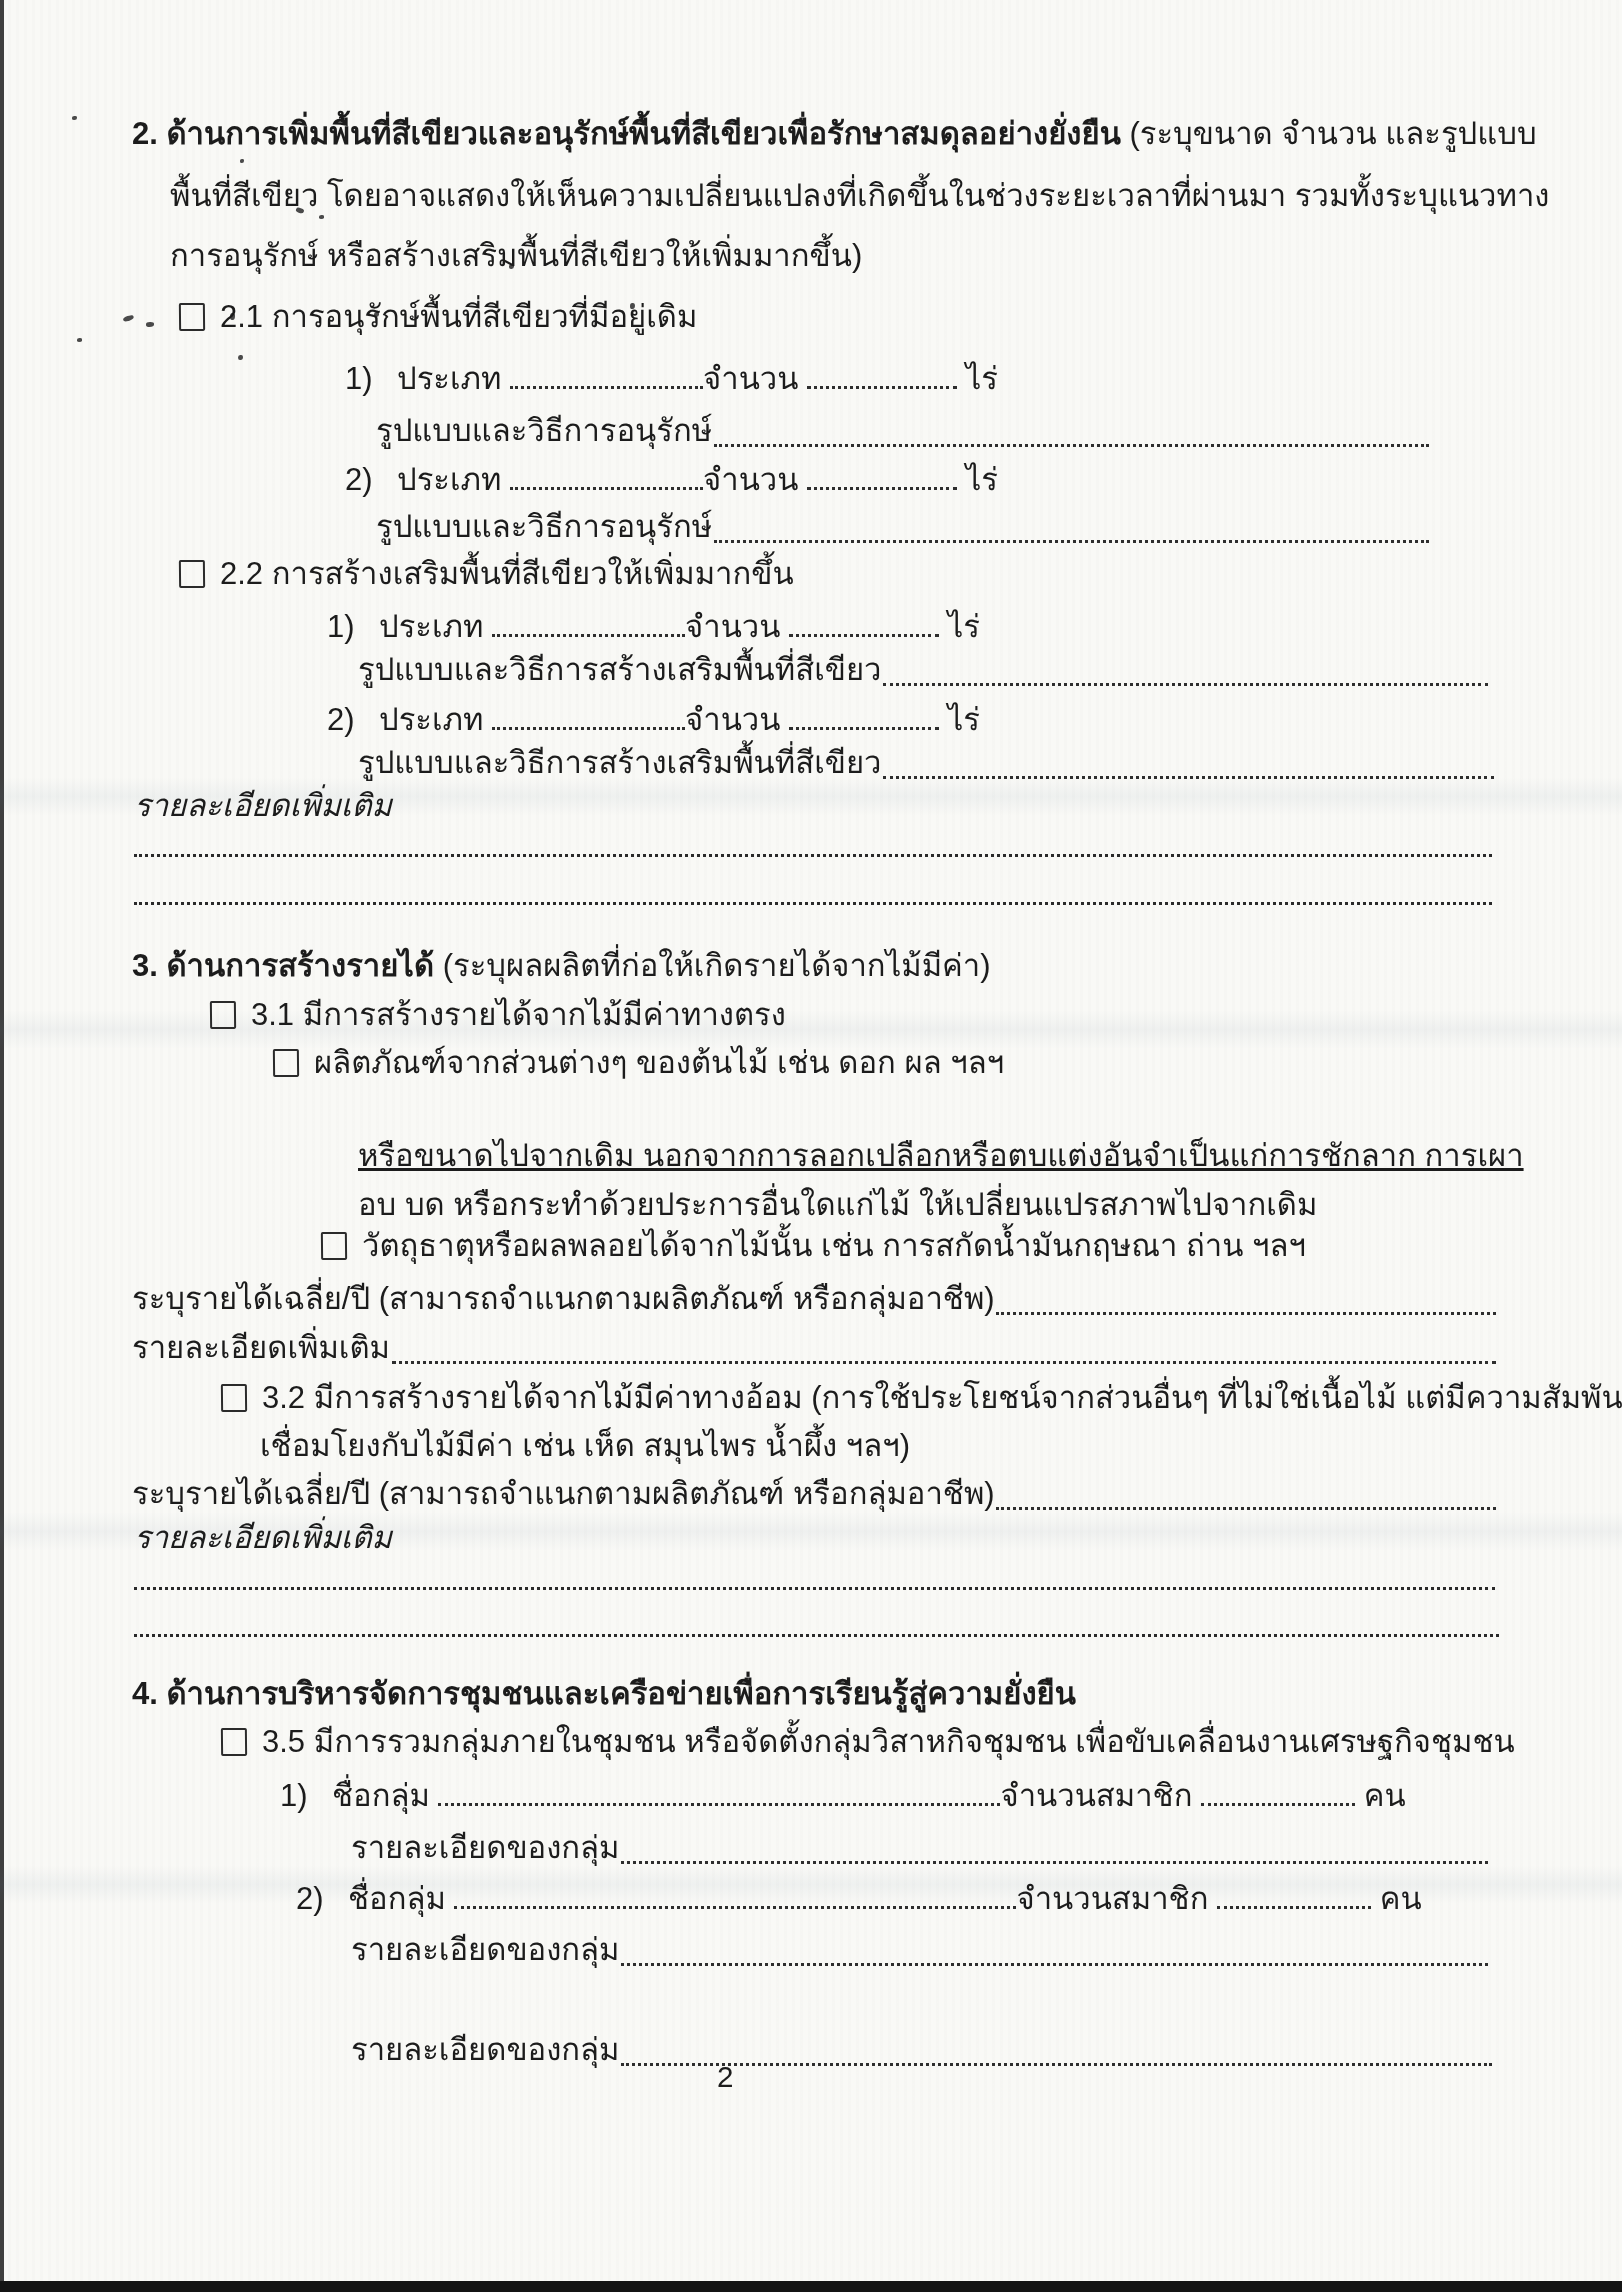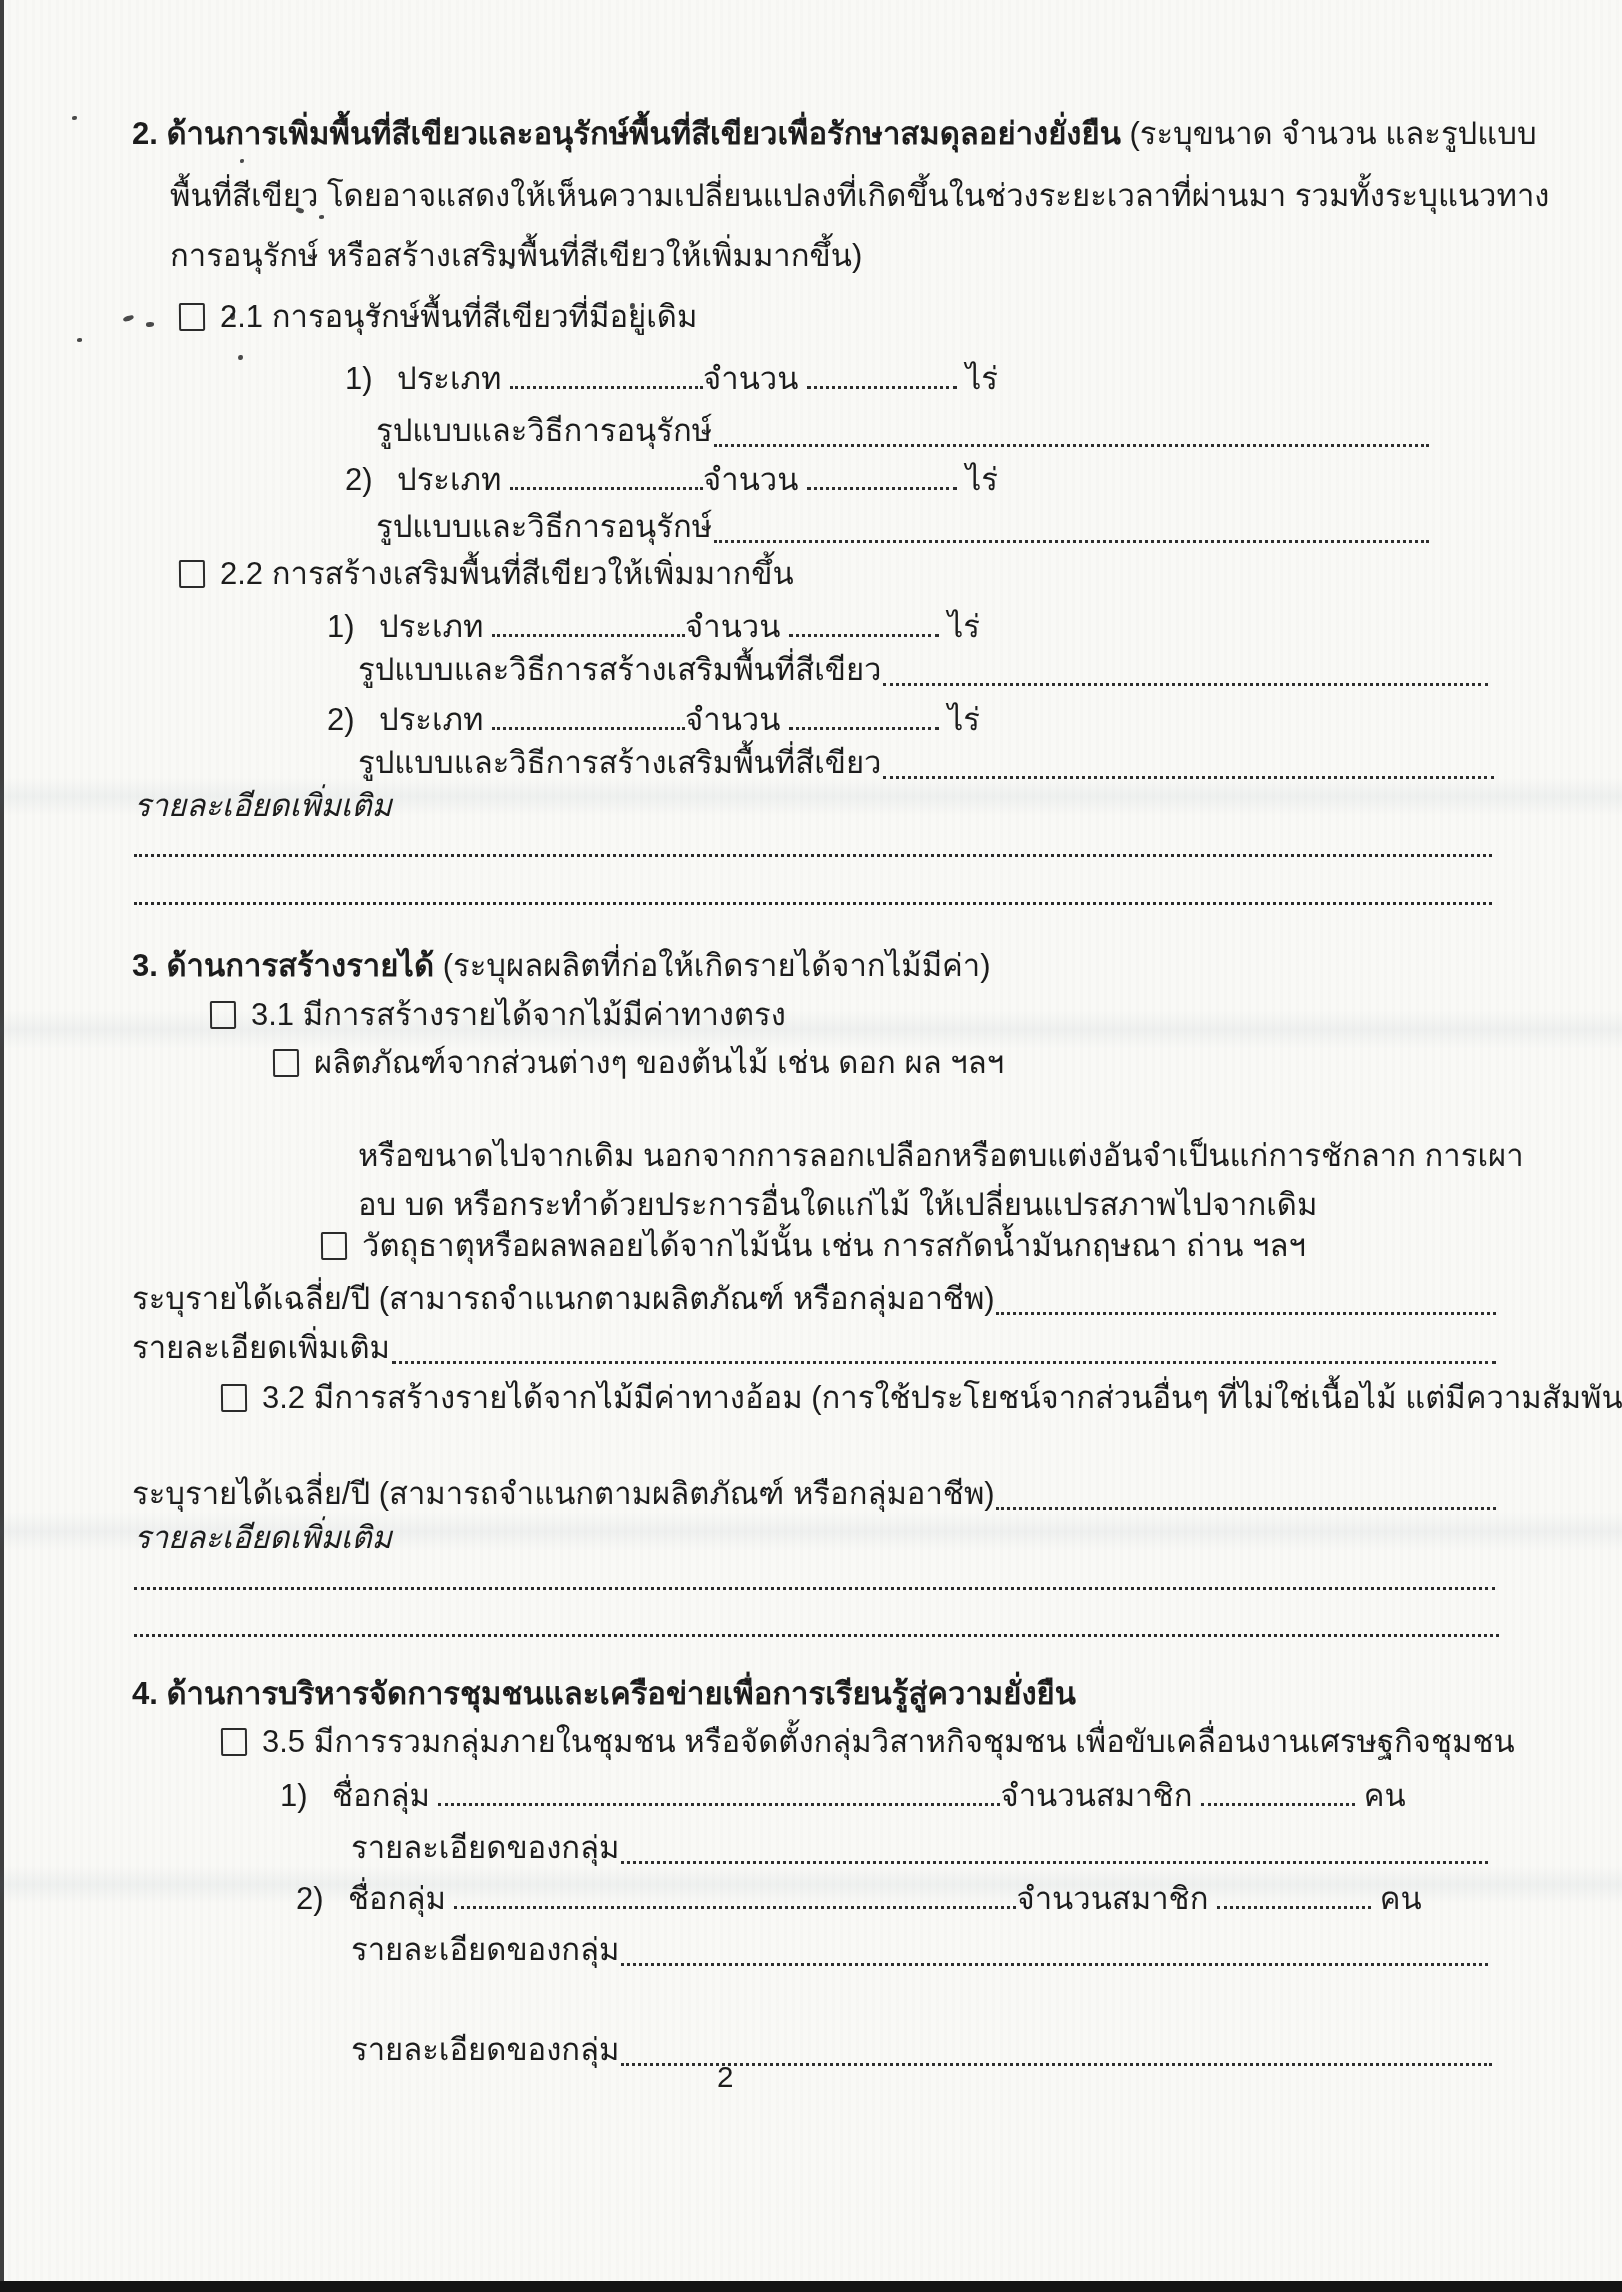--- a/index.html
+++ b/index.html
@@ -82,32 +82,33 @@
     <div class="line flex" style="left: 358px; top: 742px; width: 1136px;">
       <span>รูปแบบและวิธีการสร้างเสริมพื้นที่สีเขียว</span>
       <span class="fillDots"></span>
     </div>
     <div class="line" style="left: 134px; top: 785px;"><span class="i">รายละเอียดเพิ่มเติม</span></div>
     <div class="line dotline" style="left: 134px; top: 850px; width: 1358px;"></div>
     <div class="line dotline" style="left: 134px; top: 898px; width: 1358px;"></div>
     <div class="line" style="left: 132px; top: 945px;"><span class="b">3. </span><span class="b">ด้านการสร้างรายได้ </span><span>(ระบุผลผลิตที่ก่อให้เกิดรายได้จากไม้มีค่า)</span></div>
     <div class="line" style="left: 210px; top: 994px;"><span class="cb"></span><span>3.1 มีการสร้างรายได้จากไม้มีค่าทางตรง</span></div>
     <div class="line" style="left: 273px; top: 1042px;"><span class="cb"></span><span>ผลิตภัณฑ์จากส่วนต่างๆ ของต้นไม้ เช่น ดอก ผล ฯลฯ</span></div>
-    <div class="line" style="left: 358px; top: 1135px;"><span>หรือขนาดไปจากเดิม นอกจากการลอกเปลือกหรือตบแต่งอันจำเป็นแก่การชักลาก การเผา</span></div>
+    <div class="line" style="left: 358px; top: 1135px; text-decoration: underline;"><span>หรือขนาดไปจากเดิม นอกจากการลอกเปลือกหรือตบแต่งอันจำเป็นแก่การชักลาก การเผา</span></div>
     <div class="line" style="left: 358px; top: 1184px;"><span>อบ บด หรือกระทำด้วยประการอื่นใดแก่ไม้ ให้เปลี่ยนแปรสภาพไปจากเดิม</span></div>
     <div class="line" style="left: 321px; top: 1225px;"><span class="cb"></span><span>วัตถุธาตุหรือผลพลอยได้จากไม้นั้น เช่น การสกัดน้ำมันกฤษณา ถ่าน ฯลฯ</span></div>
     <div class="line flex" style="left: 132px; top: 1278px; width: 1364px;">
       <span>ระบุรายได้เฉลี่ย/ปี (สามารถจำแนกตามผลิตภัณฑ์ หรือกลุ่มอาชีพ) </span>
       <span class="fillDots"></span>
     </div>
     <div class="line flex" style="left: 132px; top: 1327px; width: 1364px;">
       <span>รายละเอียดเพิ่มเติม</span>
       <span class="fillDots"></span>
     </div>
     <div class="line" style="left: 221px; top: 1377px;"><span class="cb"></span><span>3.2 มีการสร้างรายได้จากไม้มีค่าทางอ้อม (การใช้ประโยชน์จากส่วนอื่นๆ ที่ไม่ใช่เนื้อไม้ แต่มีความสัมพันธ์</span></div>
+    <div class="line" style="left: 260px; top: 1425px;"><span>เชื่อมโยงกับไม้มีค่า เช่น เห็ด สมุนไพร น้ำผึ้ง ฯลฯ)</span></div>
     <div class="line flex" style="left: 132px; top: 1473px; width: 1364px;">
       <span>ระบุรายได้เฉลี่ย/ปี (สามารถจำแนกตามผลิตภัณฑ์ หรือกลุ่มอาชีพ) </span>
       <span class="fillDots"></span>
     </div>
     <div class="line" style="left: 134px; top: 1517px;"><span class="i">รายละเอียดเพิ่มเติม</span></div>
     <div class="line dotline" style="left: 134px; top: 1583px; width: 1361px;"></div>
     <div class="line dotline" style="left: 134px; top: 1630px; width: 1365px;"></div>
     <div class="line" style="left: 132px; top: 1673px;"><span class="b">4. </span><span class="b">ด้านการบริหารจัดการชุมชนและเครือข่ายเพื่อการเรียนรู้สู่ความยั่งยืน</span></div>
     <div class="line" style="left: 221px; top: 1721px;"><span class="cb"></span><span>3.5 มีการรวมกลุ่มภายในชุมชน หรือจัดตั้งกลุ่มวิสาหกิจชุมชน เพื่อขับเคลื่อนงานเศรษฐกิจชุมชน</span></div>
     <div class="line" style="left: 280px; top: 1775px;"><span class="num">1)</span><span>ชื่อกลุ่ม </span><span class="dots" style="width: 562px;"></span><span>จำนวนสมาชิก  </span><span class="dots" style="width: 154px;"></span><span> คน</span></div>

